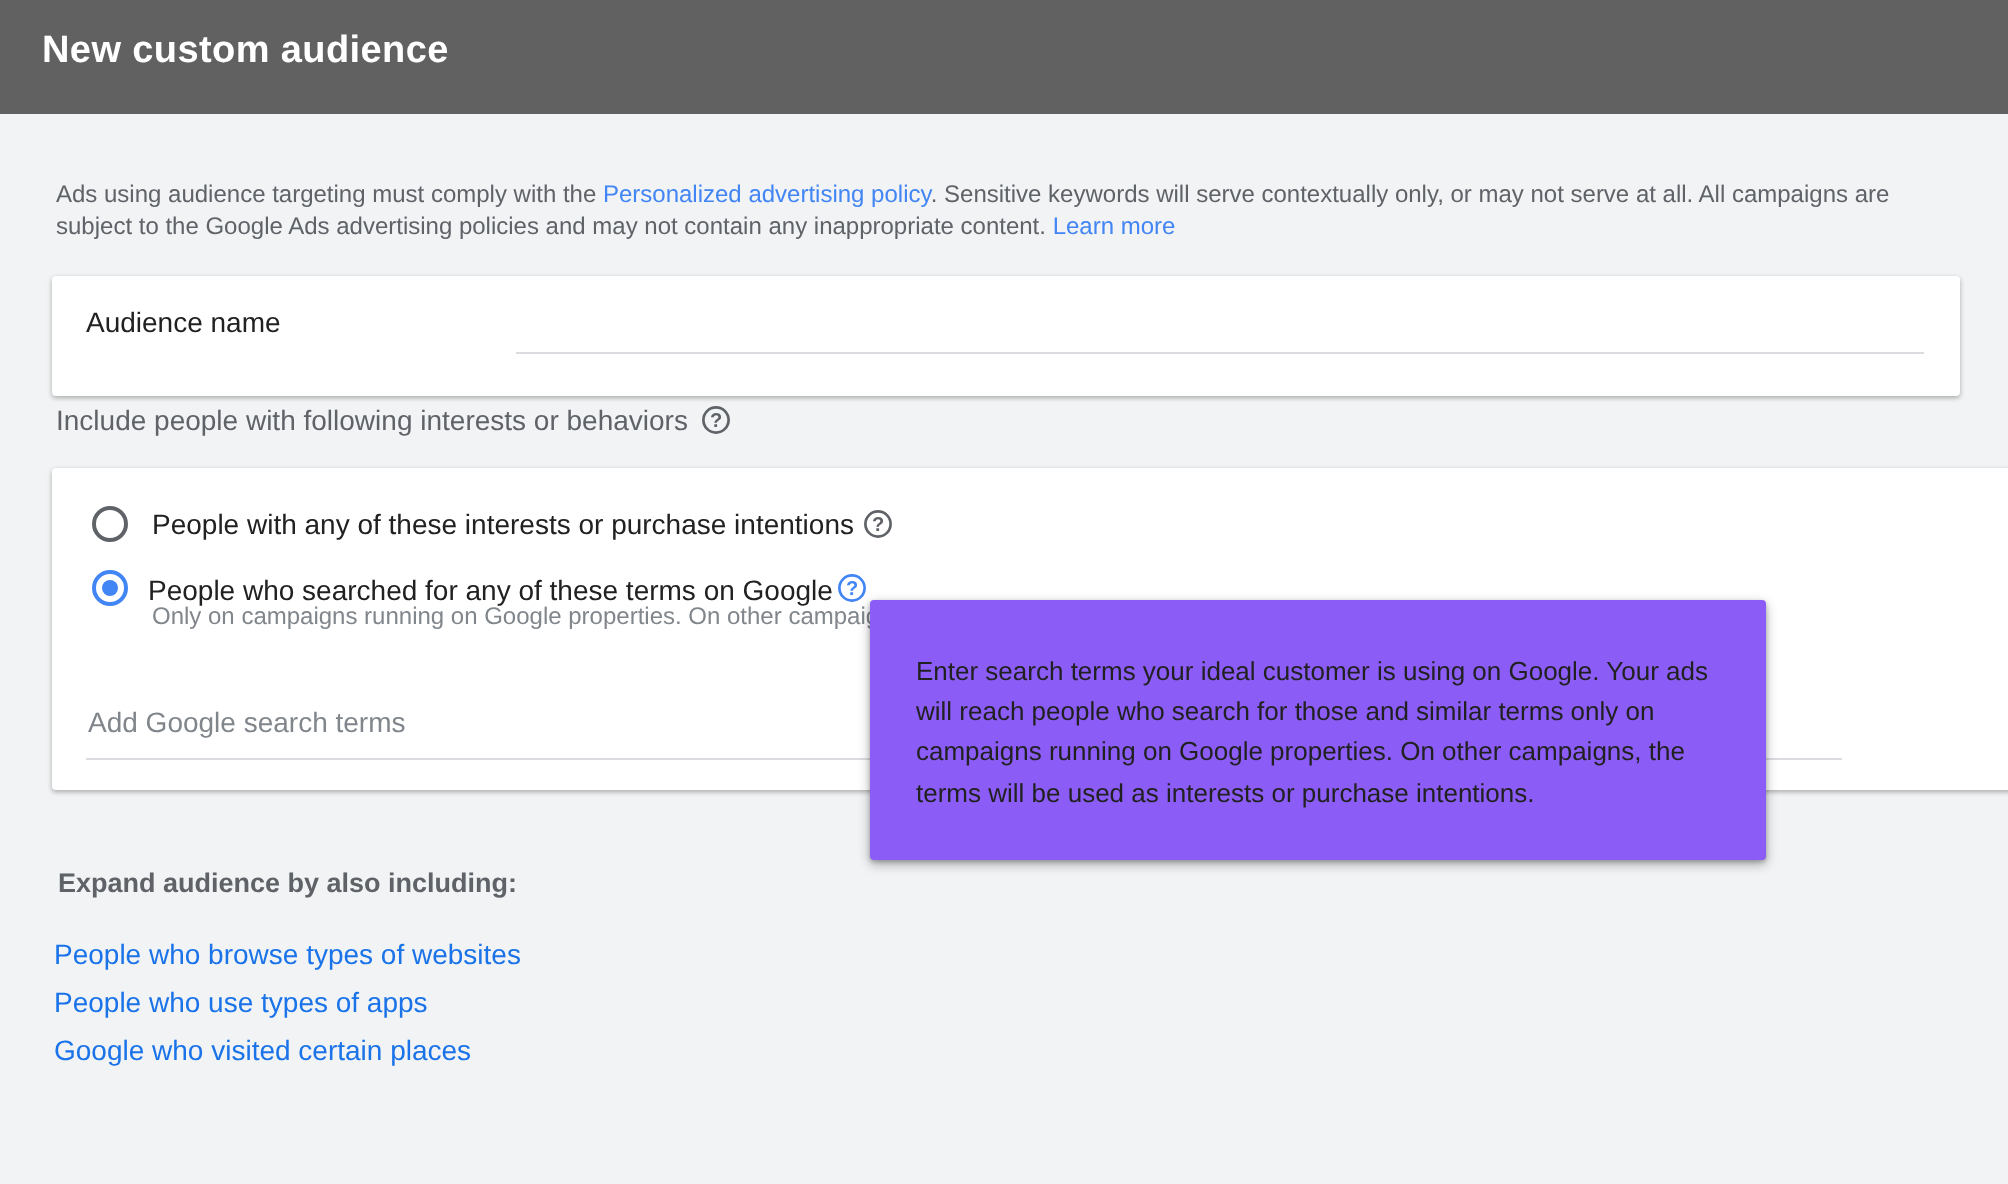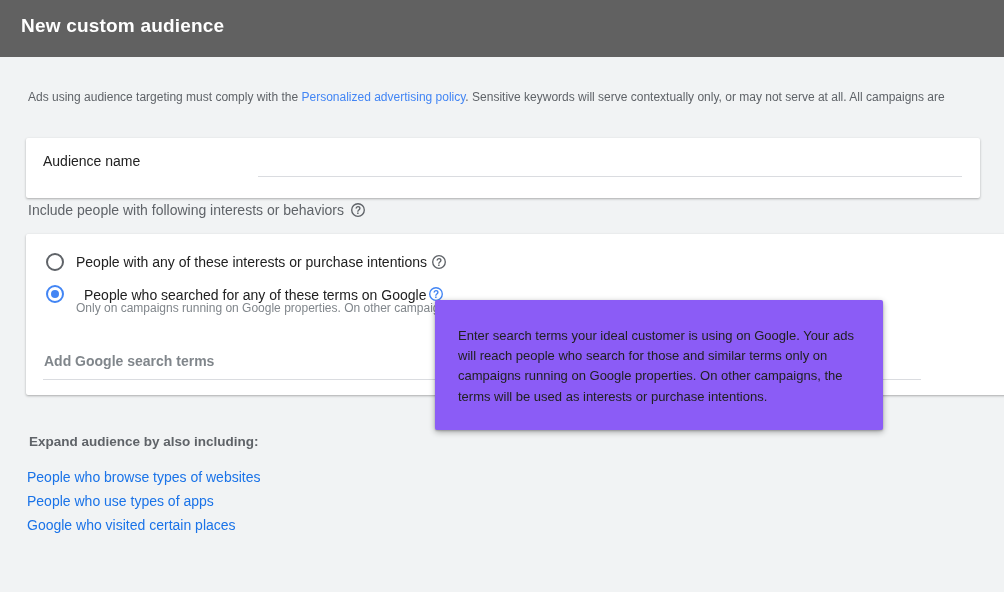--- a/index.html
+++ b/index.html
@@ -39,21 +39,21 @@
     width:18px; height:18px; border-radius:50%;
     border:2px solid #5f6368; background:#fff;
   }
   .radio-on { border-color:#4285f4; }
   .radio-dot {
     position:absolute; left:3px; top:3px; width:8px; height:8px;
     border-radius:50%; background:#4285f4;
   }
   .rlabel { font-size:14px; color:#212121; white-space:nowrap; }
   .sublabel { left:50px; top:303px; font-size:12px; color:#80868b; white-space:nowrap; }
-  .placeholder { left:18px; top:119px; font-size:14px; color:#80868b;font-weight:bold; }
+  .placeholder { left:18px; top:119px; font-size:14px; color:#80868b; }
   .underline2 { left:17px; top:145px; width:878px; height:1px; background:#dadce0; }
   .tooltip {
     left:435px; top:300px; width:448px; height:130px;
     background:#8b5cf6; border-radius:2px;
     box-shadow:0 1px 2px rgba(0,0,0,0.20), 0 2px 6px rgba(0,0,0,0.32);
   }
   .tiptext {
     left:23px; top:25.5px; width:410px;
     font-size:13px; line-height:20.4px; color:#212121;
   }
@@ -61,20 +61,21 @@
   .blink { font-size:14px; color:#1a73e8; text-decoration:none; display:block; position:absolute; left:27px; }
   svg.help { vertical-align:middle; }
 </style>
 </head>
 <body>
   <div class="abs header"></div>
   <div class="abs title">New custom audience</div>
 
   <div class="abs para">
     <div>Ads using audience targeting must comply with the <a href="#">Personalized advertising policy</a>. Sensitive keywords will serve contextually only, or may not serve at all. All campaigns are</div>
+    <div>subject to the Google Ads advertising policies and may not contain any inappropriate content. <a href="#">Learn more</a></div>
   </div>
 
   <div class="abs card card1">
     <div class="abs audlabel" style="top:14.5px;">Audience name</div>
     <div class="abs underline1"></div>
   </div>
 
   <div class="abs includerow">Include people with following interests or behaviors
     <svg class="help" width="14" height="14" viewBox="0 0 14 14" style="margin-left:3px; margin-bottom:2px;">
       <circle cx="7" cy="7" r="6.3" fill="none" stroke="#5f6368" stroke-width="1.35"></circle>
@@ -88,21 +89,21 @@
     <div class="abs rlabel" style="left:50px; top:20px;">People with any of these interests or purchase intentions
       <svg class="help" width="14" height="14" viewBox="0 0 14 14" style="margin-left:1px; margin-bottom:2px;">
         <circle cx="7" cy="7" r="6.3" fill="none" stroke="#5f6368" stroke-width="1.35"></circle>
         <text x="7" y="10.6" font-size="10" font-weight="bold" fill="#5f6368" text-anchor="middle" font-family="Liberation Sans">?</text>
       </svg>
     </div>
 
     <div class="abs radio-outer radio-on" style="left:20px; top:51px;">
       <div class="radio-dot"></div>
     </div>
-    <div class="abs rlabel" style="left:58px; top:52.5px;">People who searched for any of these terms on Google
+    <div class="abs rlabel" style="left:48px; top:52.5px;">People who searched for any of these terms on Google
       <svg class="help" width="14" height="14" viewBox="0 0 14 14" style="margin-left:-1.5px; margin-bottom:4px;">
         <circle cx="7" cy="7" r="6.3" fill="none" stroke="#4285f4" stroke-width="1.35"></circle>
         <text x="7" y="10.6" font-size="10" font-weight="bold" fill="#4285f4" text-anchor="middle" font-family="Liberation Sans">?</text>
       </svg>
     </div>
     <div class="abs sublabel" style="left:50px; top:67px;">Only on campaigns running on Google properties. On other campaigns, the terms will be used as interests or purchase intentions.</div>
 
     <div class="abs placeholder">Add Google search terms</div>
     <div class="abs underline2"></div>
   </div>

